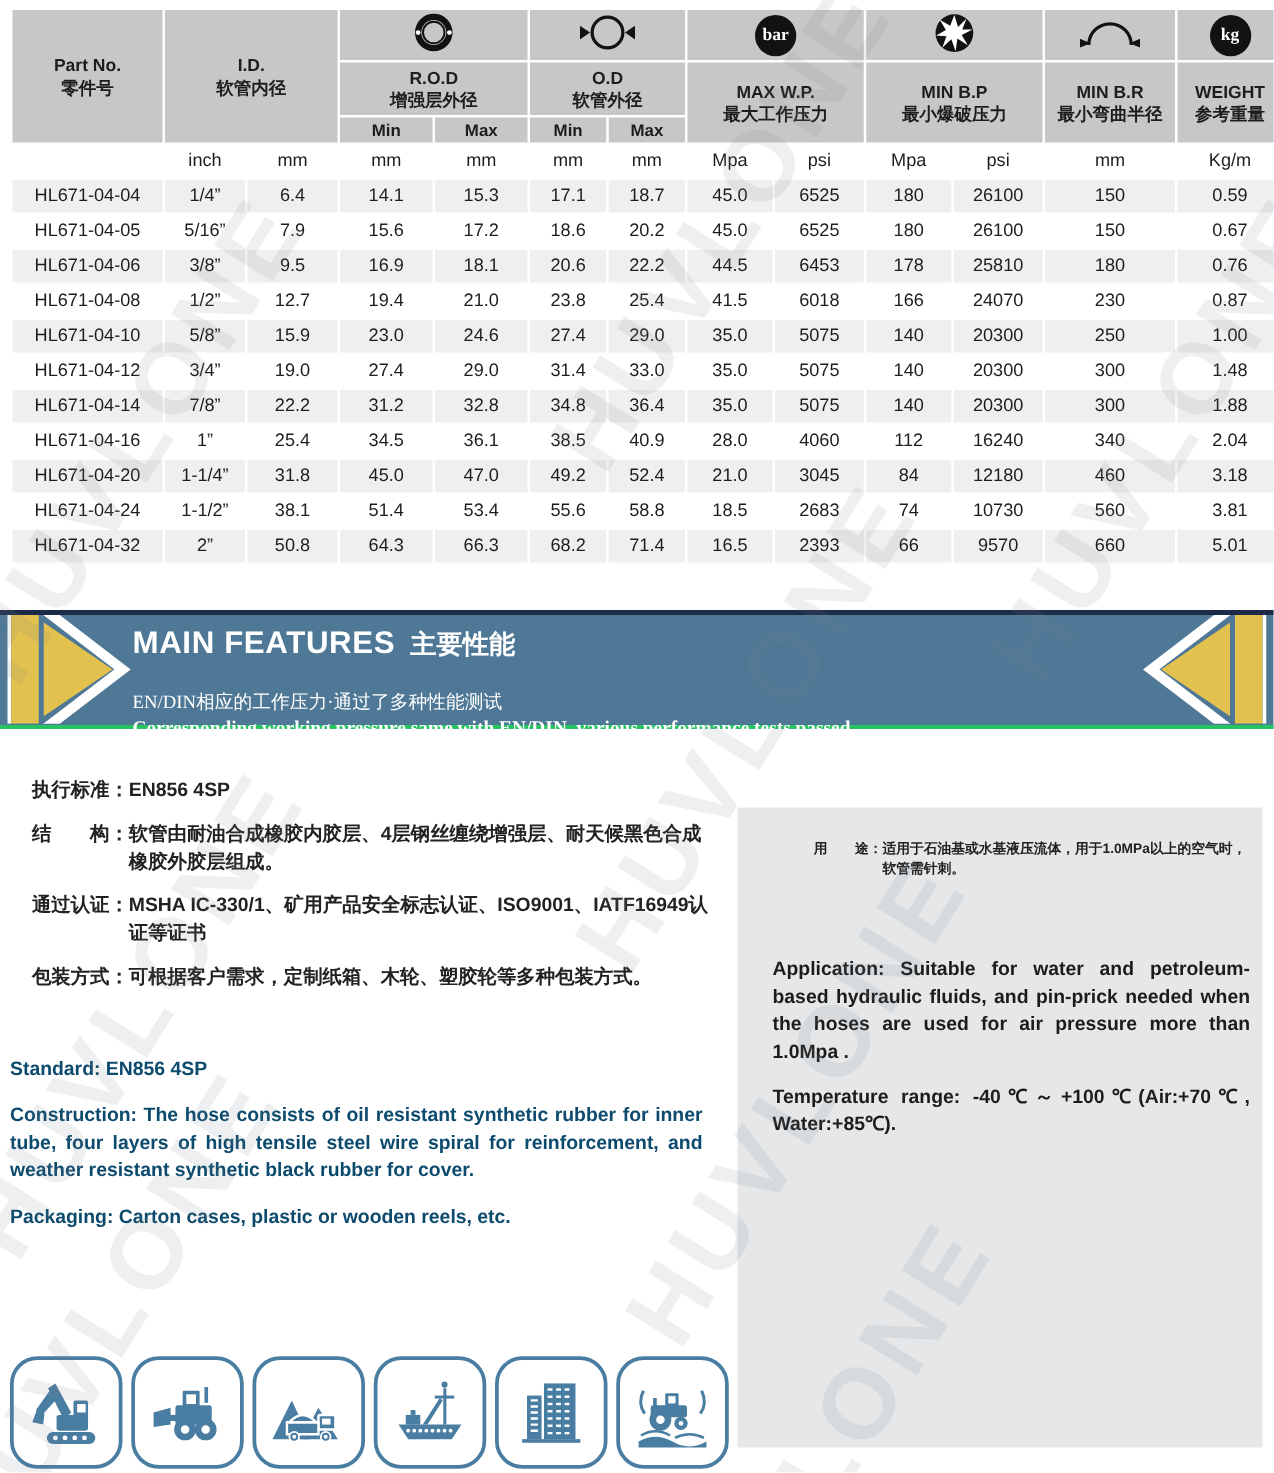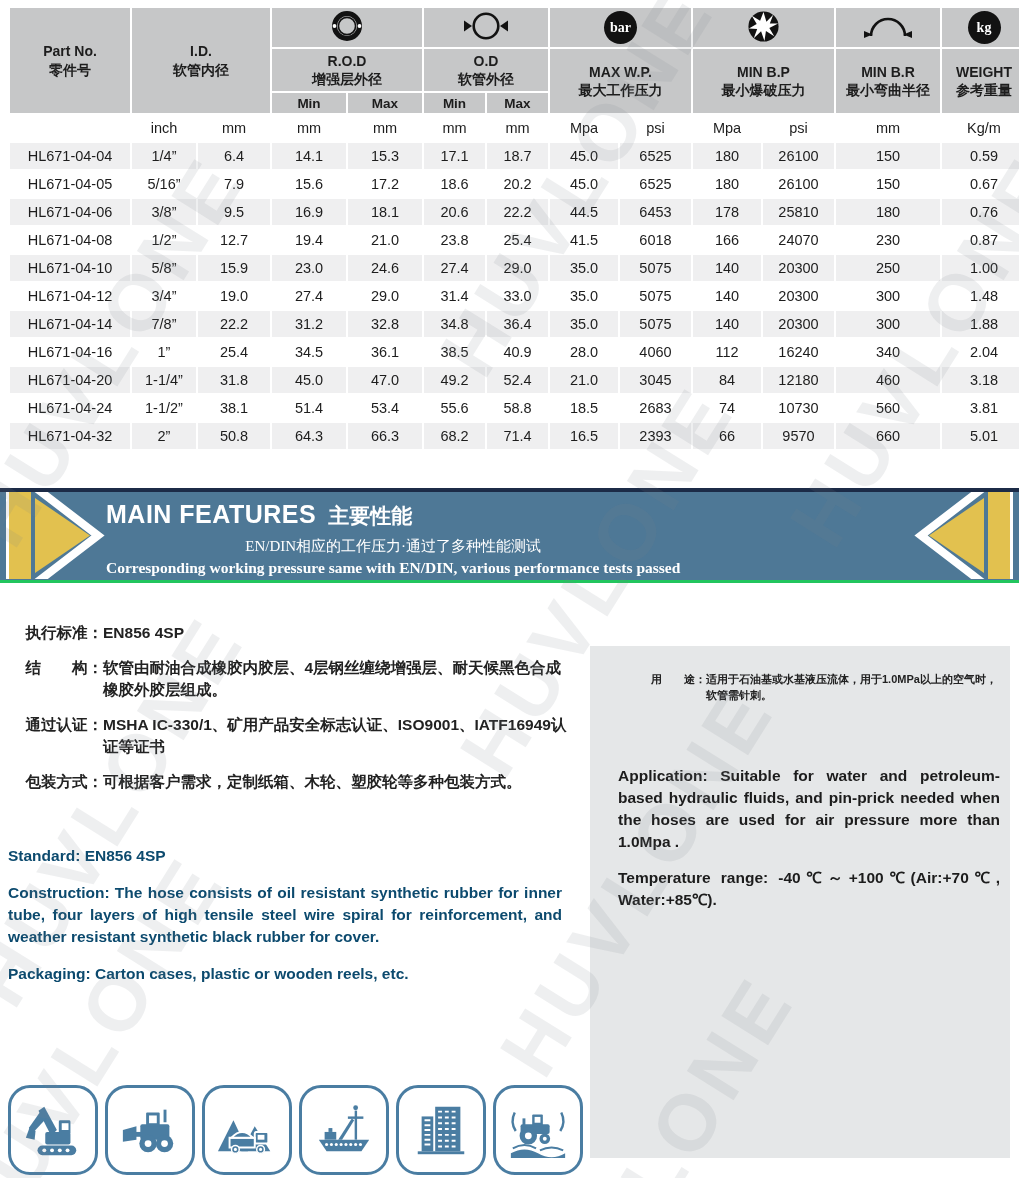--- a/index.html
+++ b/index.html
@@ -43,21 +43,21 @@
     position: absolute; left: 0; top: 488px; width: 1019px; height: 95px; z-index: 3;
     background: #4e7896; border-top: 4px solid #1c2b47; border-bottom: 3px solid #22c55e;
   }
   .banner-deco { position: absolute; top: 0; height: 87px; }
   .deco-left { left: 0; }
   .deco-right { right: 0; transform: scaleX(-1); }
   .banner-text { position: absolute; left: 106px; top: 8px; color: #fff; }
   .banner-title-line { display: flex; align-items: baseline; gap: 12px; }
   .banner-title-en { font-size: 25px; font-weight: bold; letter-spacing: 0.5px; }
   .banner-title-zh { font-size: 21px; font-weight: bold; }
-  .banner-line-zh { margin-top: 7px; font-size: 15px; font-family: "Liberation Serif", serif; text-align: center; }
+  .banner-line-zh { margin-top: 23px; font-size: 15px; font-family: "Liberation Serif", serif; }
   .banner-line-en { margin-top: 3px; font-size: 15.5px; font-weight: bold; font-family: "Liberation Serif", serif; }
 
   
   .zh-block { position: absolute; left: 8px; top: 622px; width: 560px; z-index: 2; }
   .zh-item { display: flex; margin-bottom: 13px; font-size: 15.5px; line-height: 1.42; font-weight: 600; color: #222; }
   .zh-label { flex: 0 0 95px; text-align: right; }
   .zh-text { flex: 1; }
 
   
   .right-panel {

